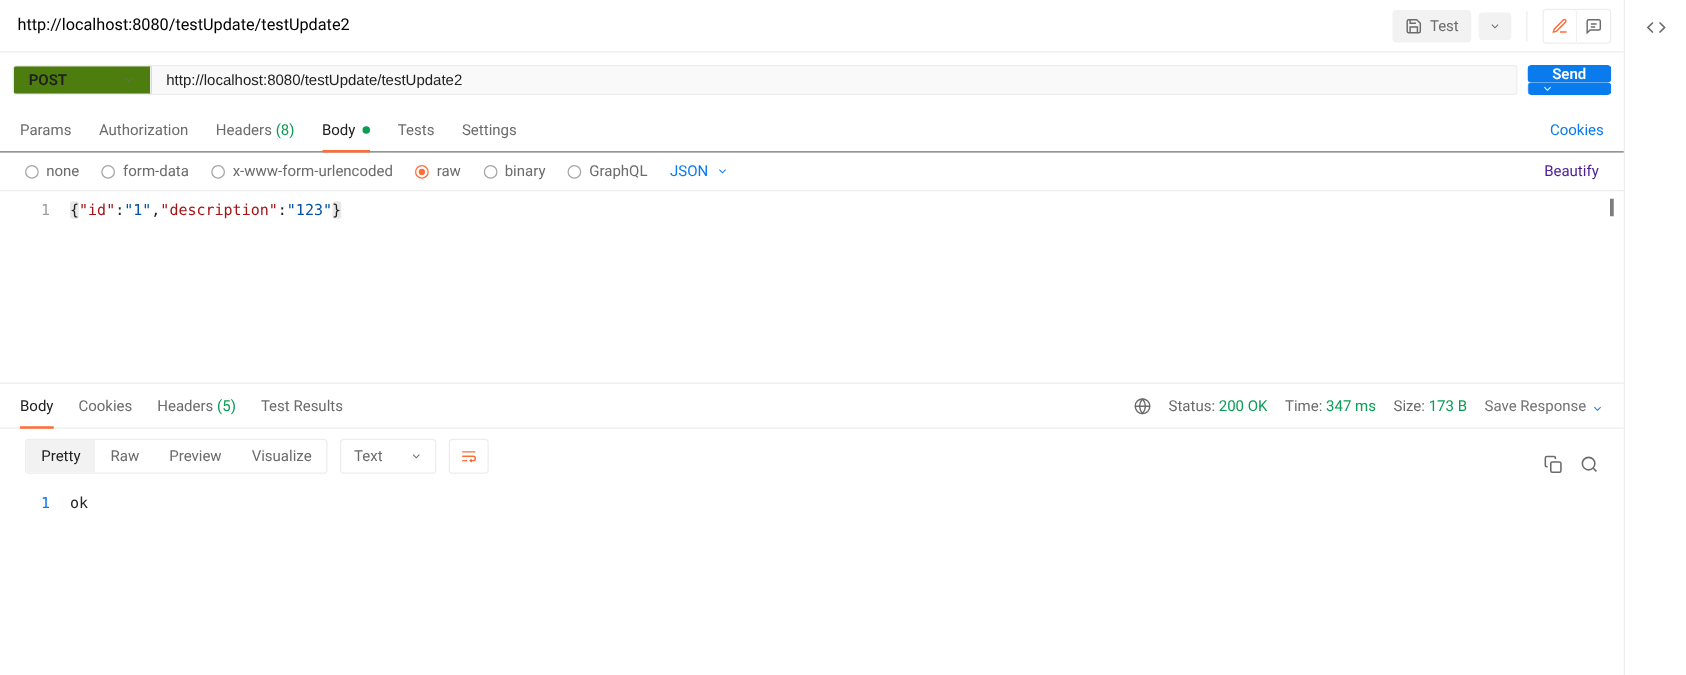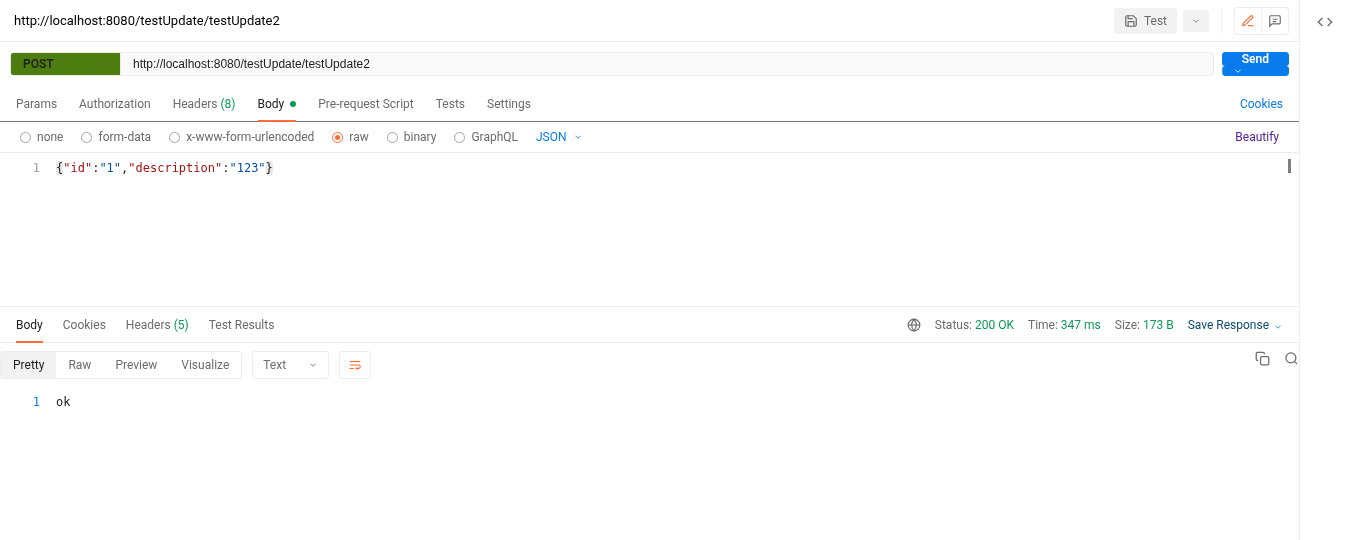--- a/index.html
+++ b/index.html
@@ -56,24 +56,24 @@
     .text-cursor-bar { position:absolute; right:8px; top:6px; width:3px; height:14px; background:#7d7d7d;}
     
     
     .resp-tabs { display:flex; align-items:center; padding:0 16px; gap:20px; border-bottom:1px solid #ededed; height:36px; font-size:12px; color:#6b6b6b;}
     .resp-tab { cursor:pointer; height:100%; display:flex; align-items:center; position:relative;}
     .resp-tab.active { color:#212121;}
     .resp-tab.active::after { content:""; position:absolute; left:0; right:0; bottom:-1px; height:2px; background:#ff6c37;}
     .resp-status-group { margin-left:auto; display:flex; align-items:center; gap:14px; }
     .resp-status-group .lbl { color:#6b6b6b; }
     .resp-status-group .val-ok { color:#0a9c55; }
-    .save-resp { color:#0c4a6e; cursor:pointer; display:flex;align-items:flex-end;gap:4px;}
-    
-    
-    .resp-toolbar { display:flex; align-items:flex-start; padding:8px 0; gap:10px;}
+    .save-resp { color:#737373; cursor:pointer; display:flex;align-items:flex-end;gap:4px;}
+    
+    
+    .resp-toolbar { display:flex; align-items:flex-end; padding:8px 20px; gap:10px;}
     .seg { display:flex; border:1px solid #ededed; border-radius:3px; overflow:hidden;}
     .seg-item { padding:6px 12px; font-size:12px; color:#6b6b6b; cursor:pointer;}
     .seg-item.active { background:#f2f2f2; color:#212121;}
     .text-dd { border:1px solid #ededed; border-radius:3px; padding:6px 10px; display:flex;align-items:center;gap:22px;font-size:12px;color:#6b6b6b;cursor:pointer;}
     .wrap-btn { border:1px solid #ededed; border-radius:3px; padding:6px 8px;cursor:pointer;}
     .resp-toolbar-right { margin-left:auto; display:flex; gap:14px;}
     .ghost-icon { cursor:pointer; color:#6b6b6b;}
 
     
     .resp-body { flex:1; display:flex; font-family: Menlo, Consolas, monospace; font-size:12px; min-height:0;}
@@ -155,23 +155,20 @@
         </div>
       <div class="tab">
         <span>Headers</span>
         <span class="count">(8)</span>
       </div>
       <div class="tab active">
         <span>Body</span>
         <span class="dot"></span>
       </div>
       <div class="tab">
-          <span>Pre-request Script</span>
-        </div>
-      <div class="tab">
           <span>Tests</span>
         </div>
       <div class="tab">
           <span>Settings</span>
         </div>
       <div class="tabs-right"><span>Cookies</span></div>
     </div>
 
     <div class="bodytype">
       <div class="radio">

